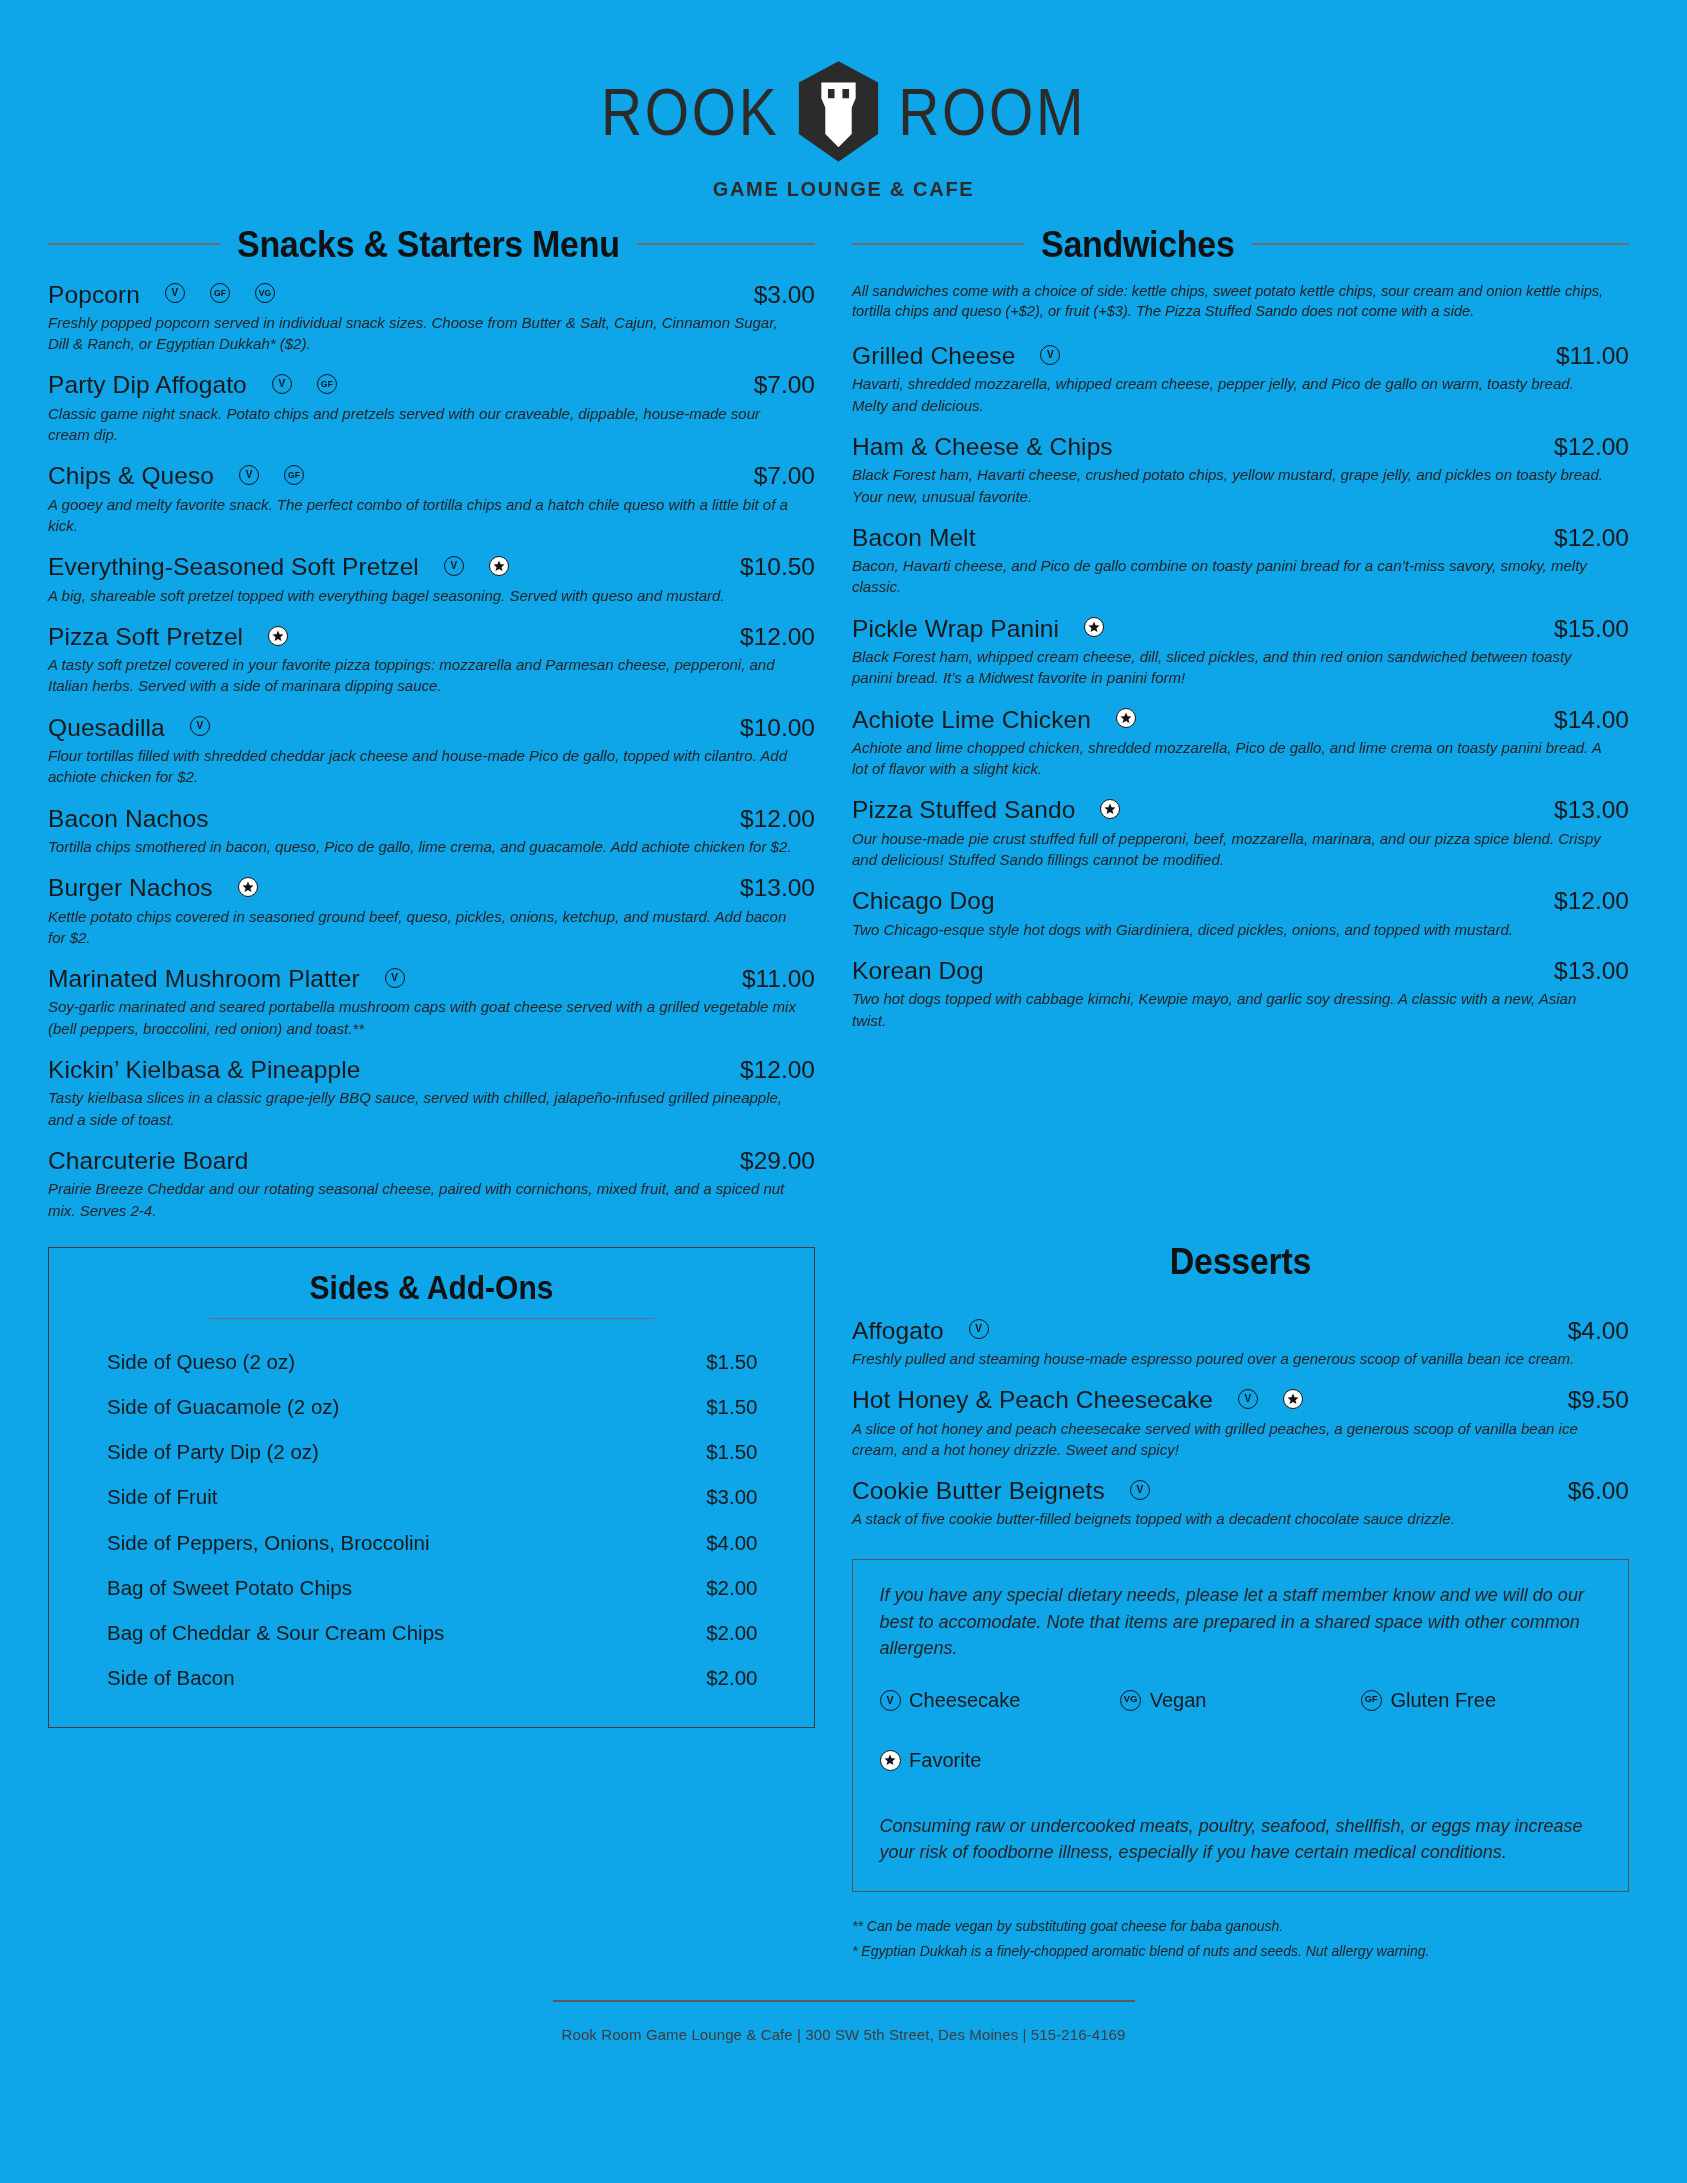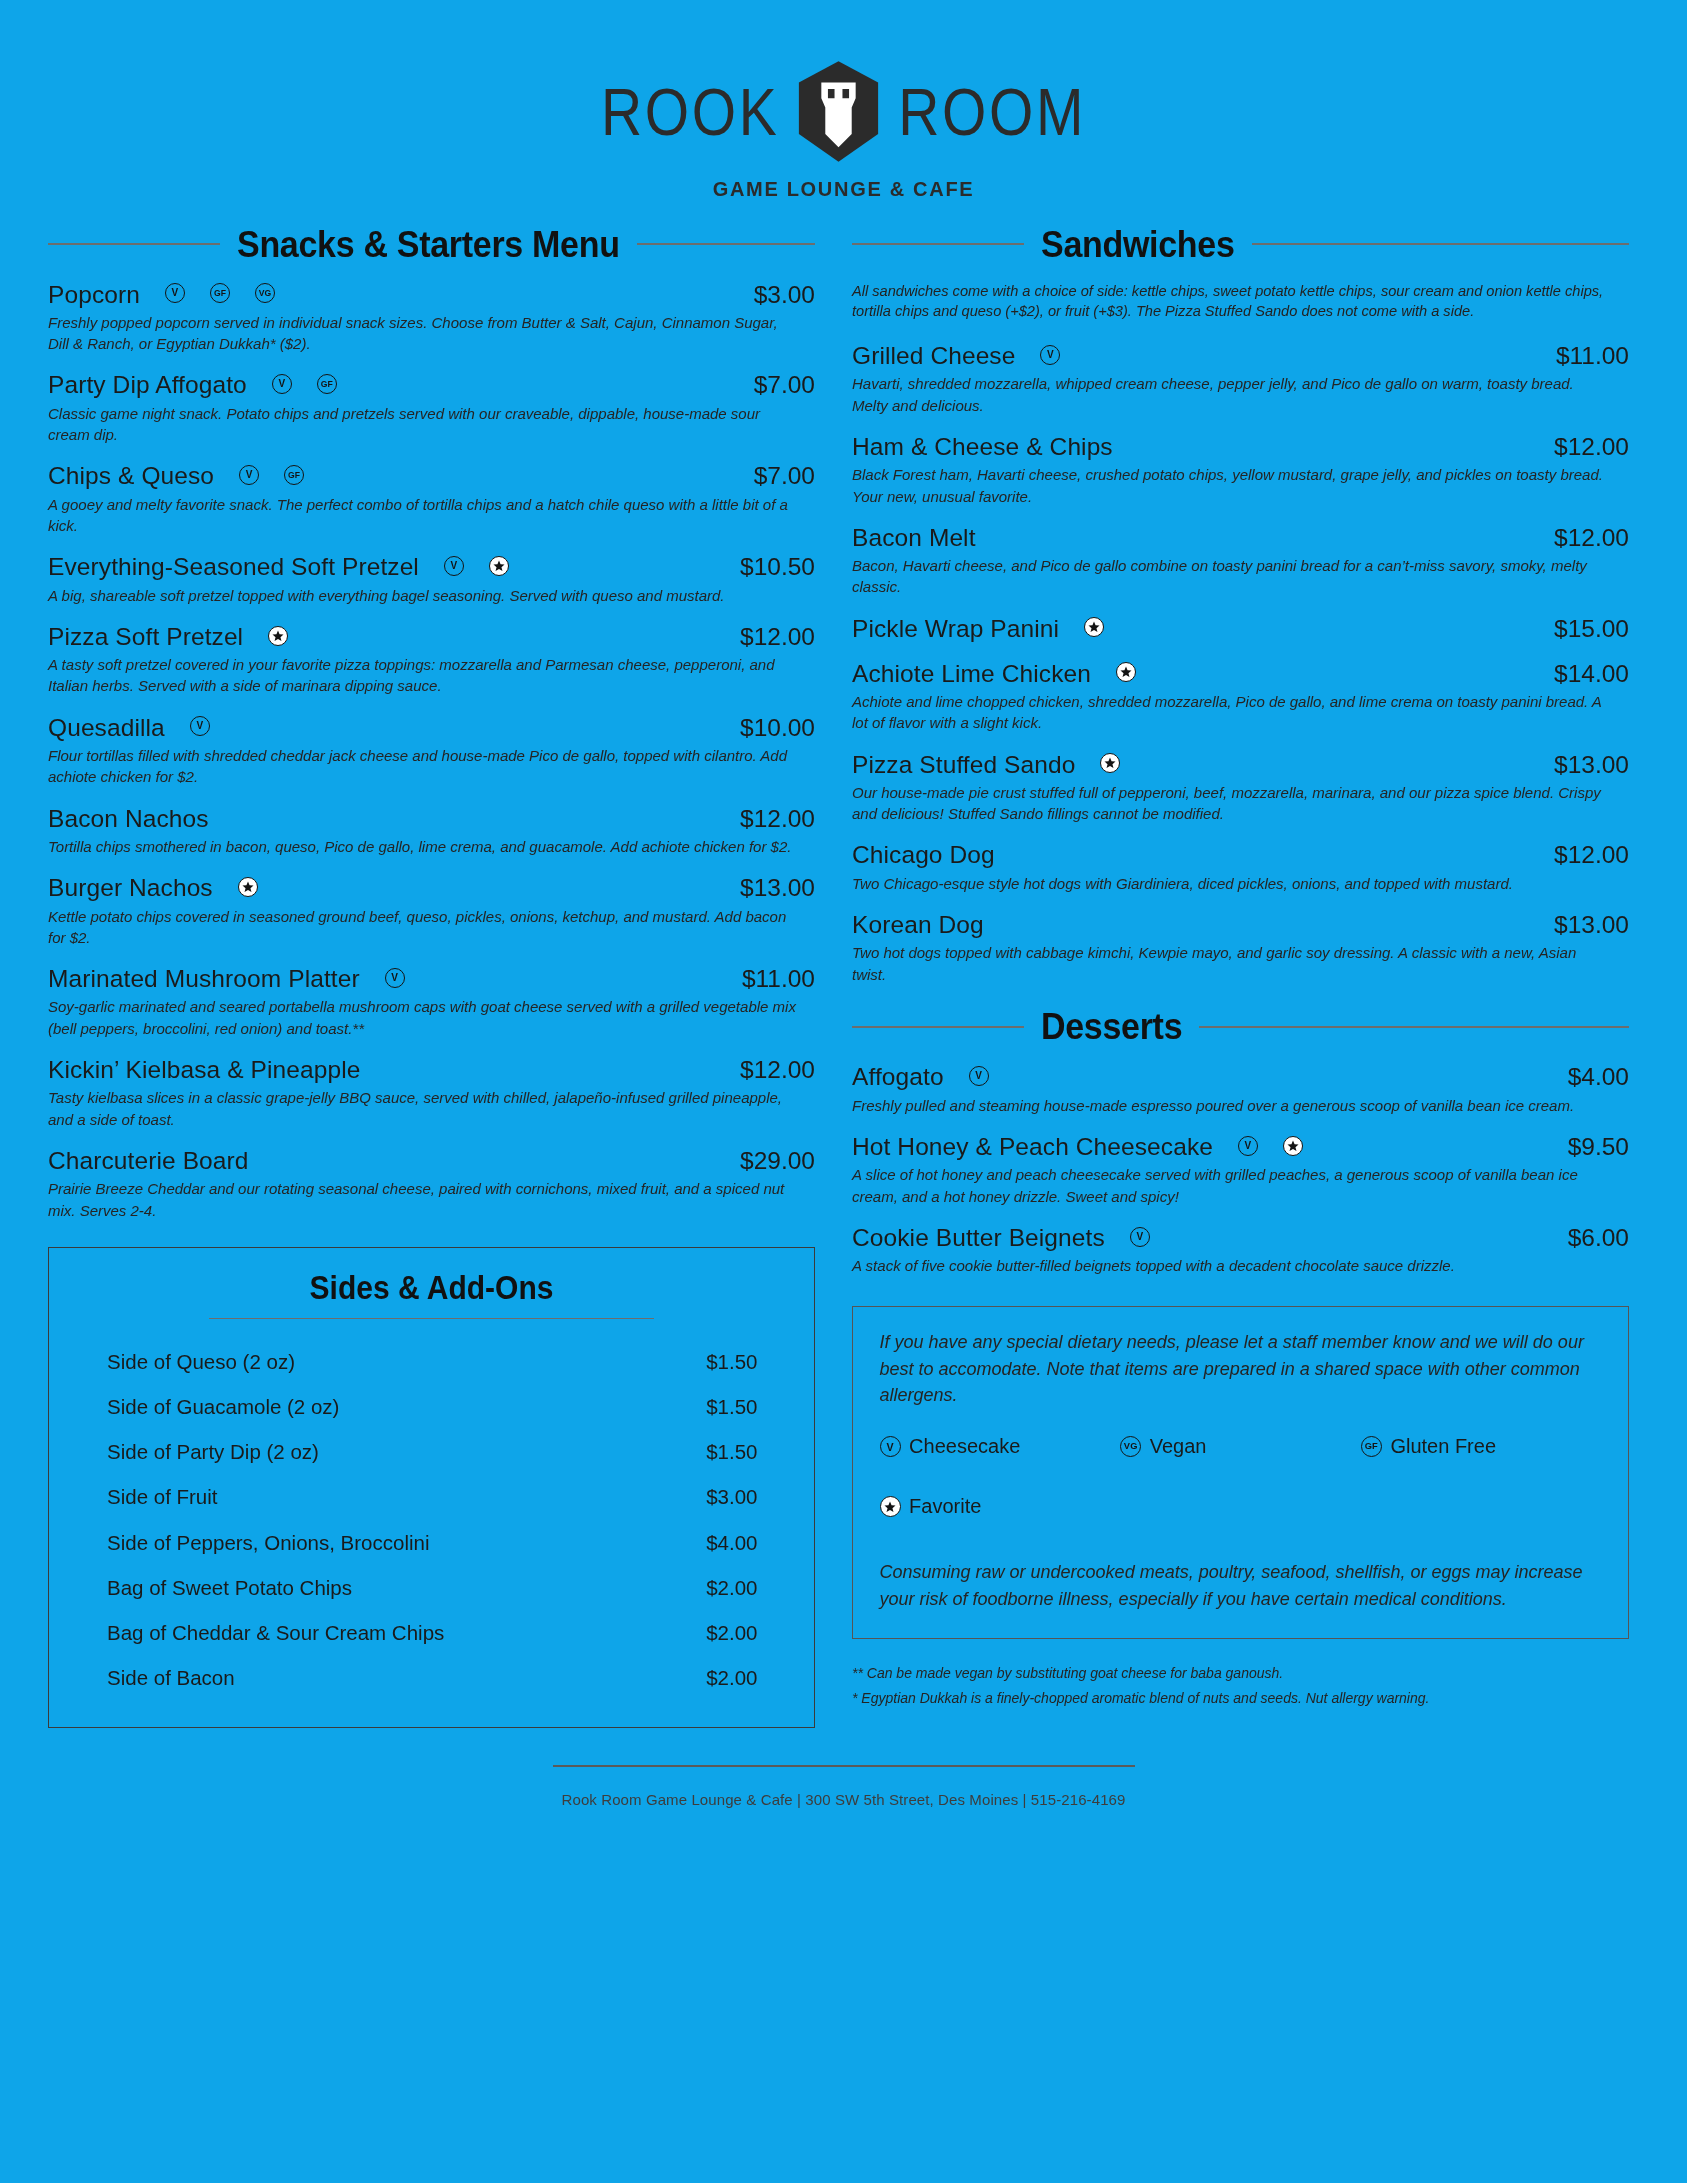--- a/index.html
+++ b/index.html
@@ -481,20 +481,21 @@
               <div class="item-name">
                 <span>Pickle Wrap Panini</span>
                 <span class="badge fav">
                   <svg class="star-fill" viewBox="0 0 20 20" xmlns="http://www.w3.org/2000/svg">
                     <polygon points="10,1 12.6,7.2 19.2,7.6 14.1,11.9 15.8,18.4 10,14.8 4.2,18.4 5.9,11.9 0.8,7.6 7.4,7.2" fill="#141414"></polygon>
                   </svg>
                 </span>
               </div>
               <div class="item-price">$15.00</div>
             </div>
+            <div class="item-desc">Black Forest ham, whipped cream cheese, dill, sliced pickles, and thin red onion sandwiched between toasty panini bread. It’s a Midwest favorite in panini form!</div>
           </div>
           <div class="item">
             <div class="item-row">
               <div class="item-name">
                 <span>Achiote Lime Chicken</span>
                 <span class="badge fav">
                   <svg class="star-fill" viewBox="0 0 20 20" xmlns="http://www.w3.org/2000/svg">
                     <polygon points="10,1 12.6,7.2 19.2,7.6 14.1,11.9 15.8,18.4 10,14.8 4.2,18.4 5.9,11.9 0.8,7.6 7.4,7.2" fill="#141414"></polygon>
                   </svg>
                 </span>
@@ -530,21 +531,21 @@
             <div class="item-row">
               <div class="item-name">
                 <span>Korean Dog</span>
               </div>
               <div class="item-price">$13.00</div>
             </div>
             <div class="item-desc">Two hot dogs topped with cabbage kimchi, Kewpie mayo, and garlic soy dressing. A classic with a new, Asian twist.</div>
           </div>
         </div>
 
-      <div class="section-head" style="margin-top:22.5px;">
+      <div class="section-head" style="margin-top:22.5px;flex-direction:column;">
         <span class="rule short"></span>
         <span class="section-title">Desserts</span>
         <span class="rule"></span>
       </div>
 
       <div id="desserts-list">
           <div class="item">
             <div class="item-row">
               <div class="item-name">
                 <span>Affogato</span>

